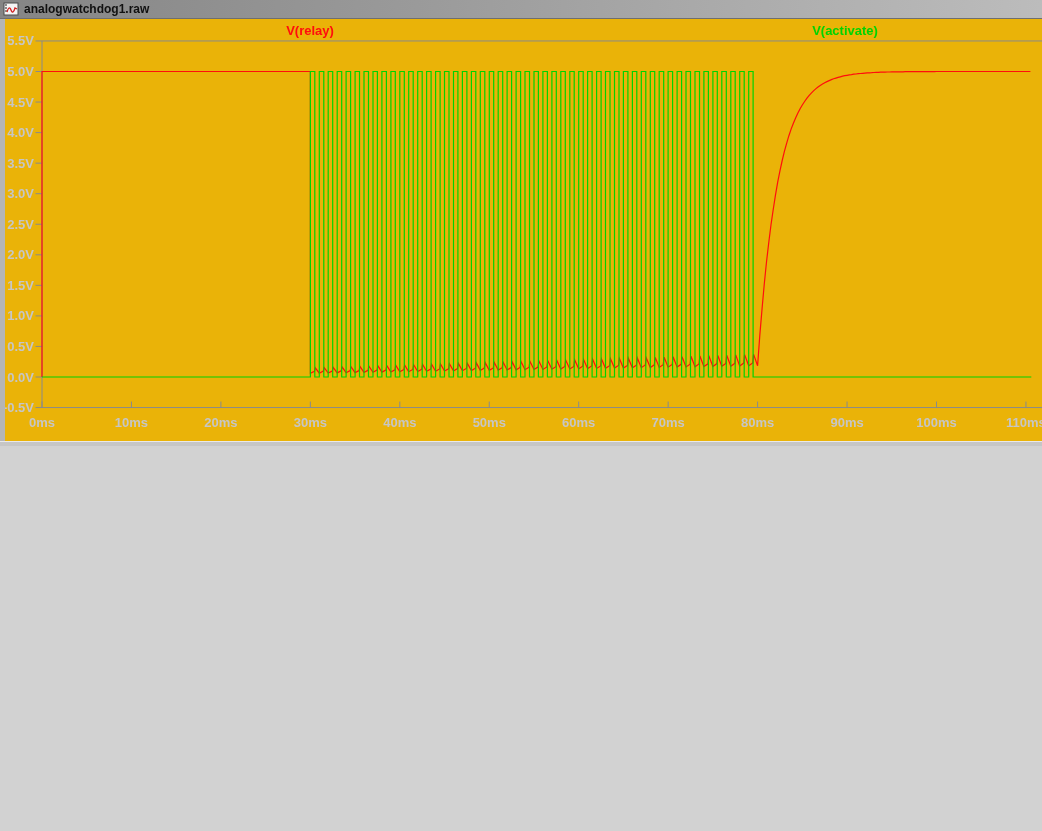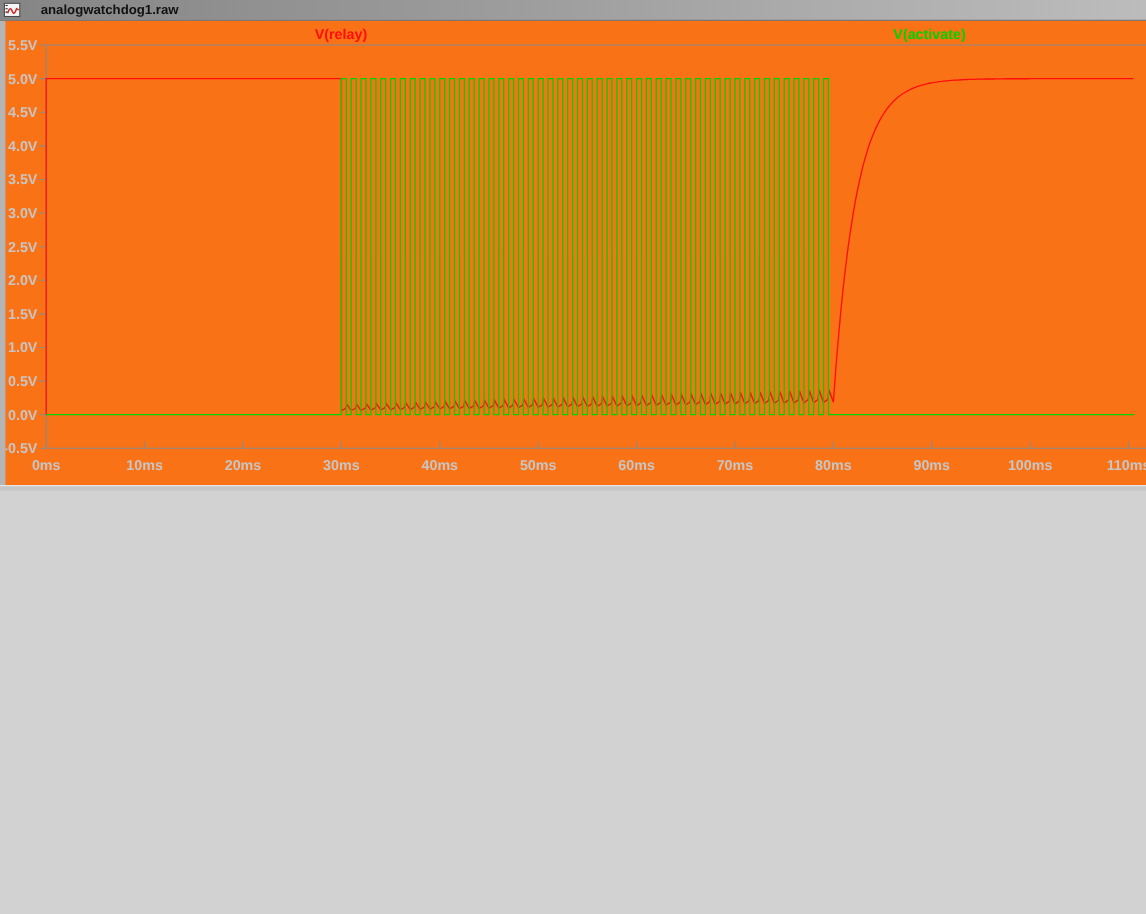--- a/index.html
+++ b/index.html
@@ -3,24 +3,24 @@
 <meta charset="utf-8">
 <style>
   html,body{margin:0;padding:0;background:#000;}
   #screen{position:relative;width:1042px;height:831px;overflow:hidden;
           font-family:"Liberation Sans",sans-serif;background:#c0c0c0;}
 
   
   #plot-window{position:absolute;left:0;top:0;width:1042px;height:446px;background:#a8a8a8;}
   #plot-titlebar{position:absolute;left:0;top:0;width:1042px;height:19px;
      background:linear-gradient(90deg,#858585 0%,#9a9a9a 40%,#bcbcbc 100%);
-     display:flex;align-items:center;gap:18px;padding-left:3px;box-sizing:border-box;
+     display:flex;align-items:center;gap:5px;padding-left:3px;box-sizing:border-box;
      border-bottom:1px solid #6f6f6f;}
   #plot-titlebar .title{font-size:12px;font-weight:bold;color:#111;}
-  #plot-area{position:absolute;left:5px;top:19px;width:1037px;height:422px;background:#f97316;}
+  #plot-area{position:absolute;left:5px;top:19px;width:1037px;height:422px;background:#eab308;}
   #plot-bottom-strip{position:absolute;left:0;top:441px;width:1042px;height:5px;
      background:#c6c6c6;border-top:1px solid #e9e9e9;}
   #plot-left-strip{position:absolute;left:0;top:19px;width:5px;height:422px;background:#b5b5b5;}
   #plot-svg text{font-family:"Liberation Sans",sans-serif;font-weight:bold;}
   .axis-label{fill:#c6c6c6;font-size:13px;}
   .legend-label{font-size:13px;}
 
   
   #schem-window{position:absolute;left:0;top:446px;width:1042px;height:385px;background:#d2d2d2;}
 </style>

